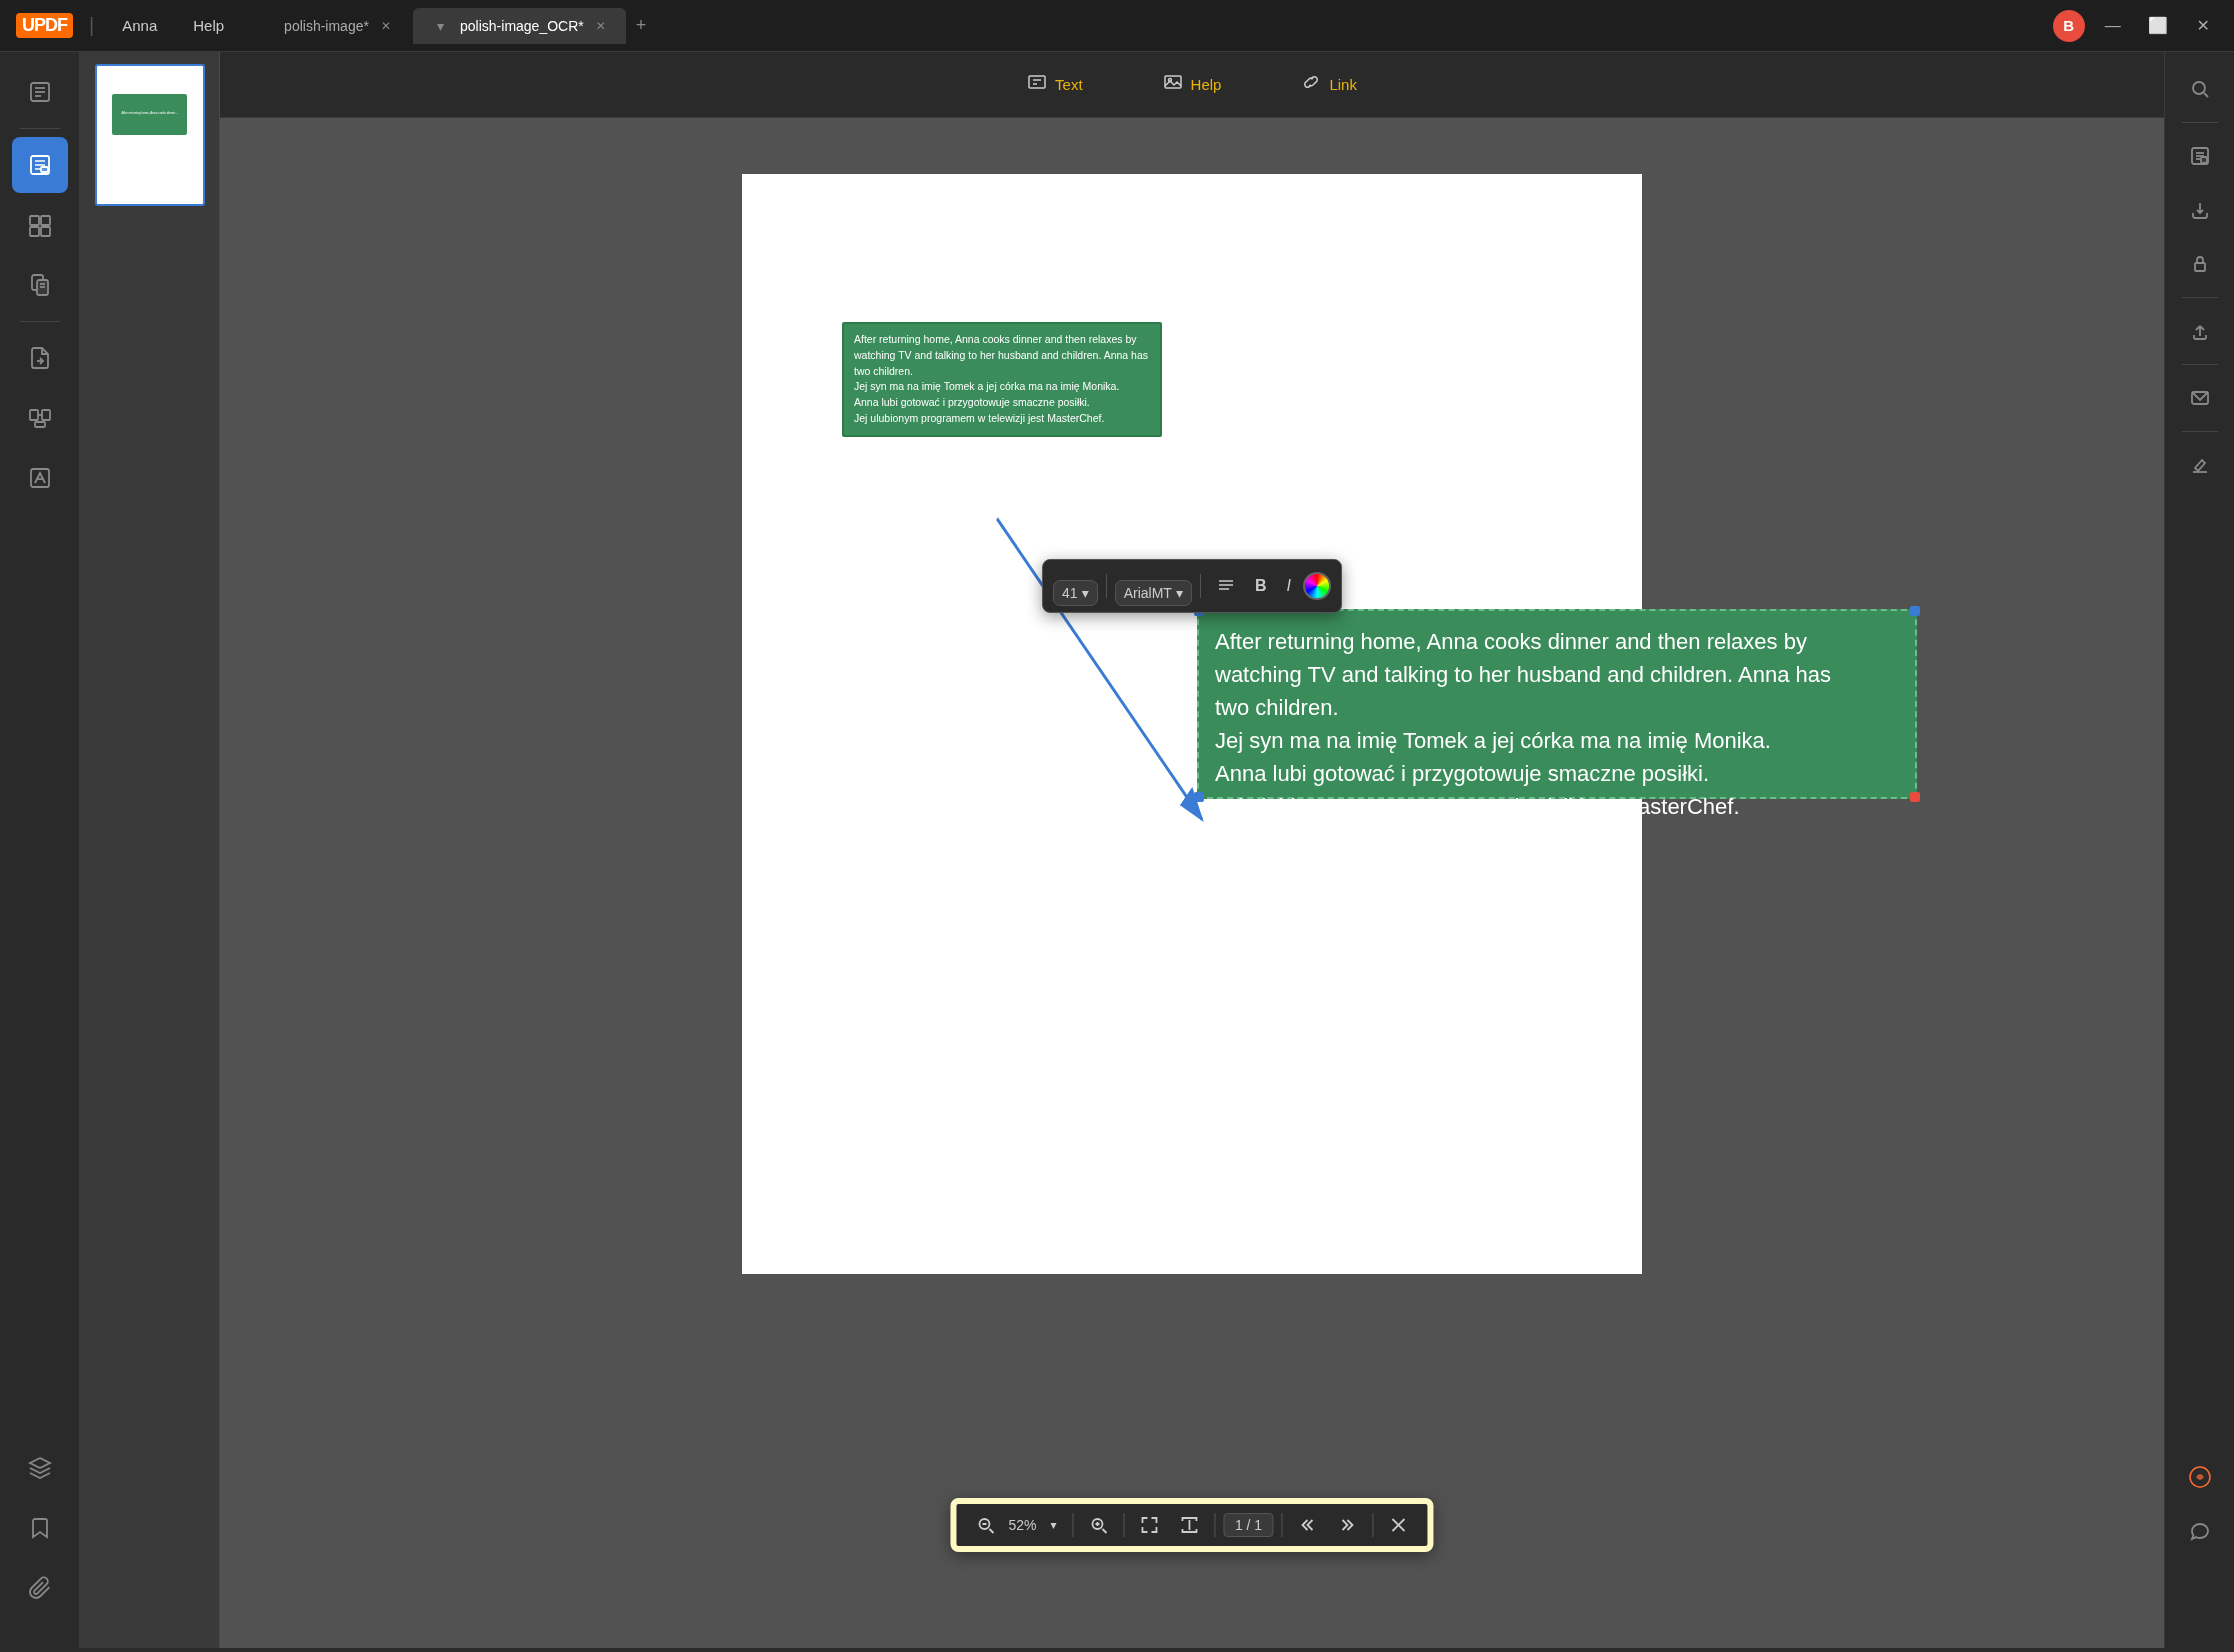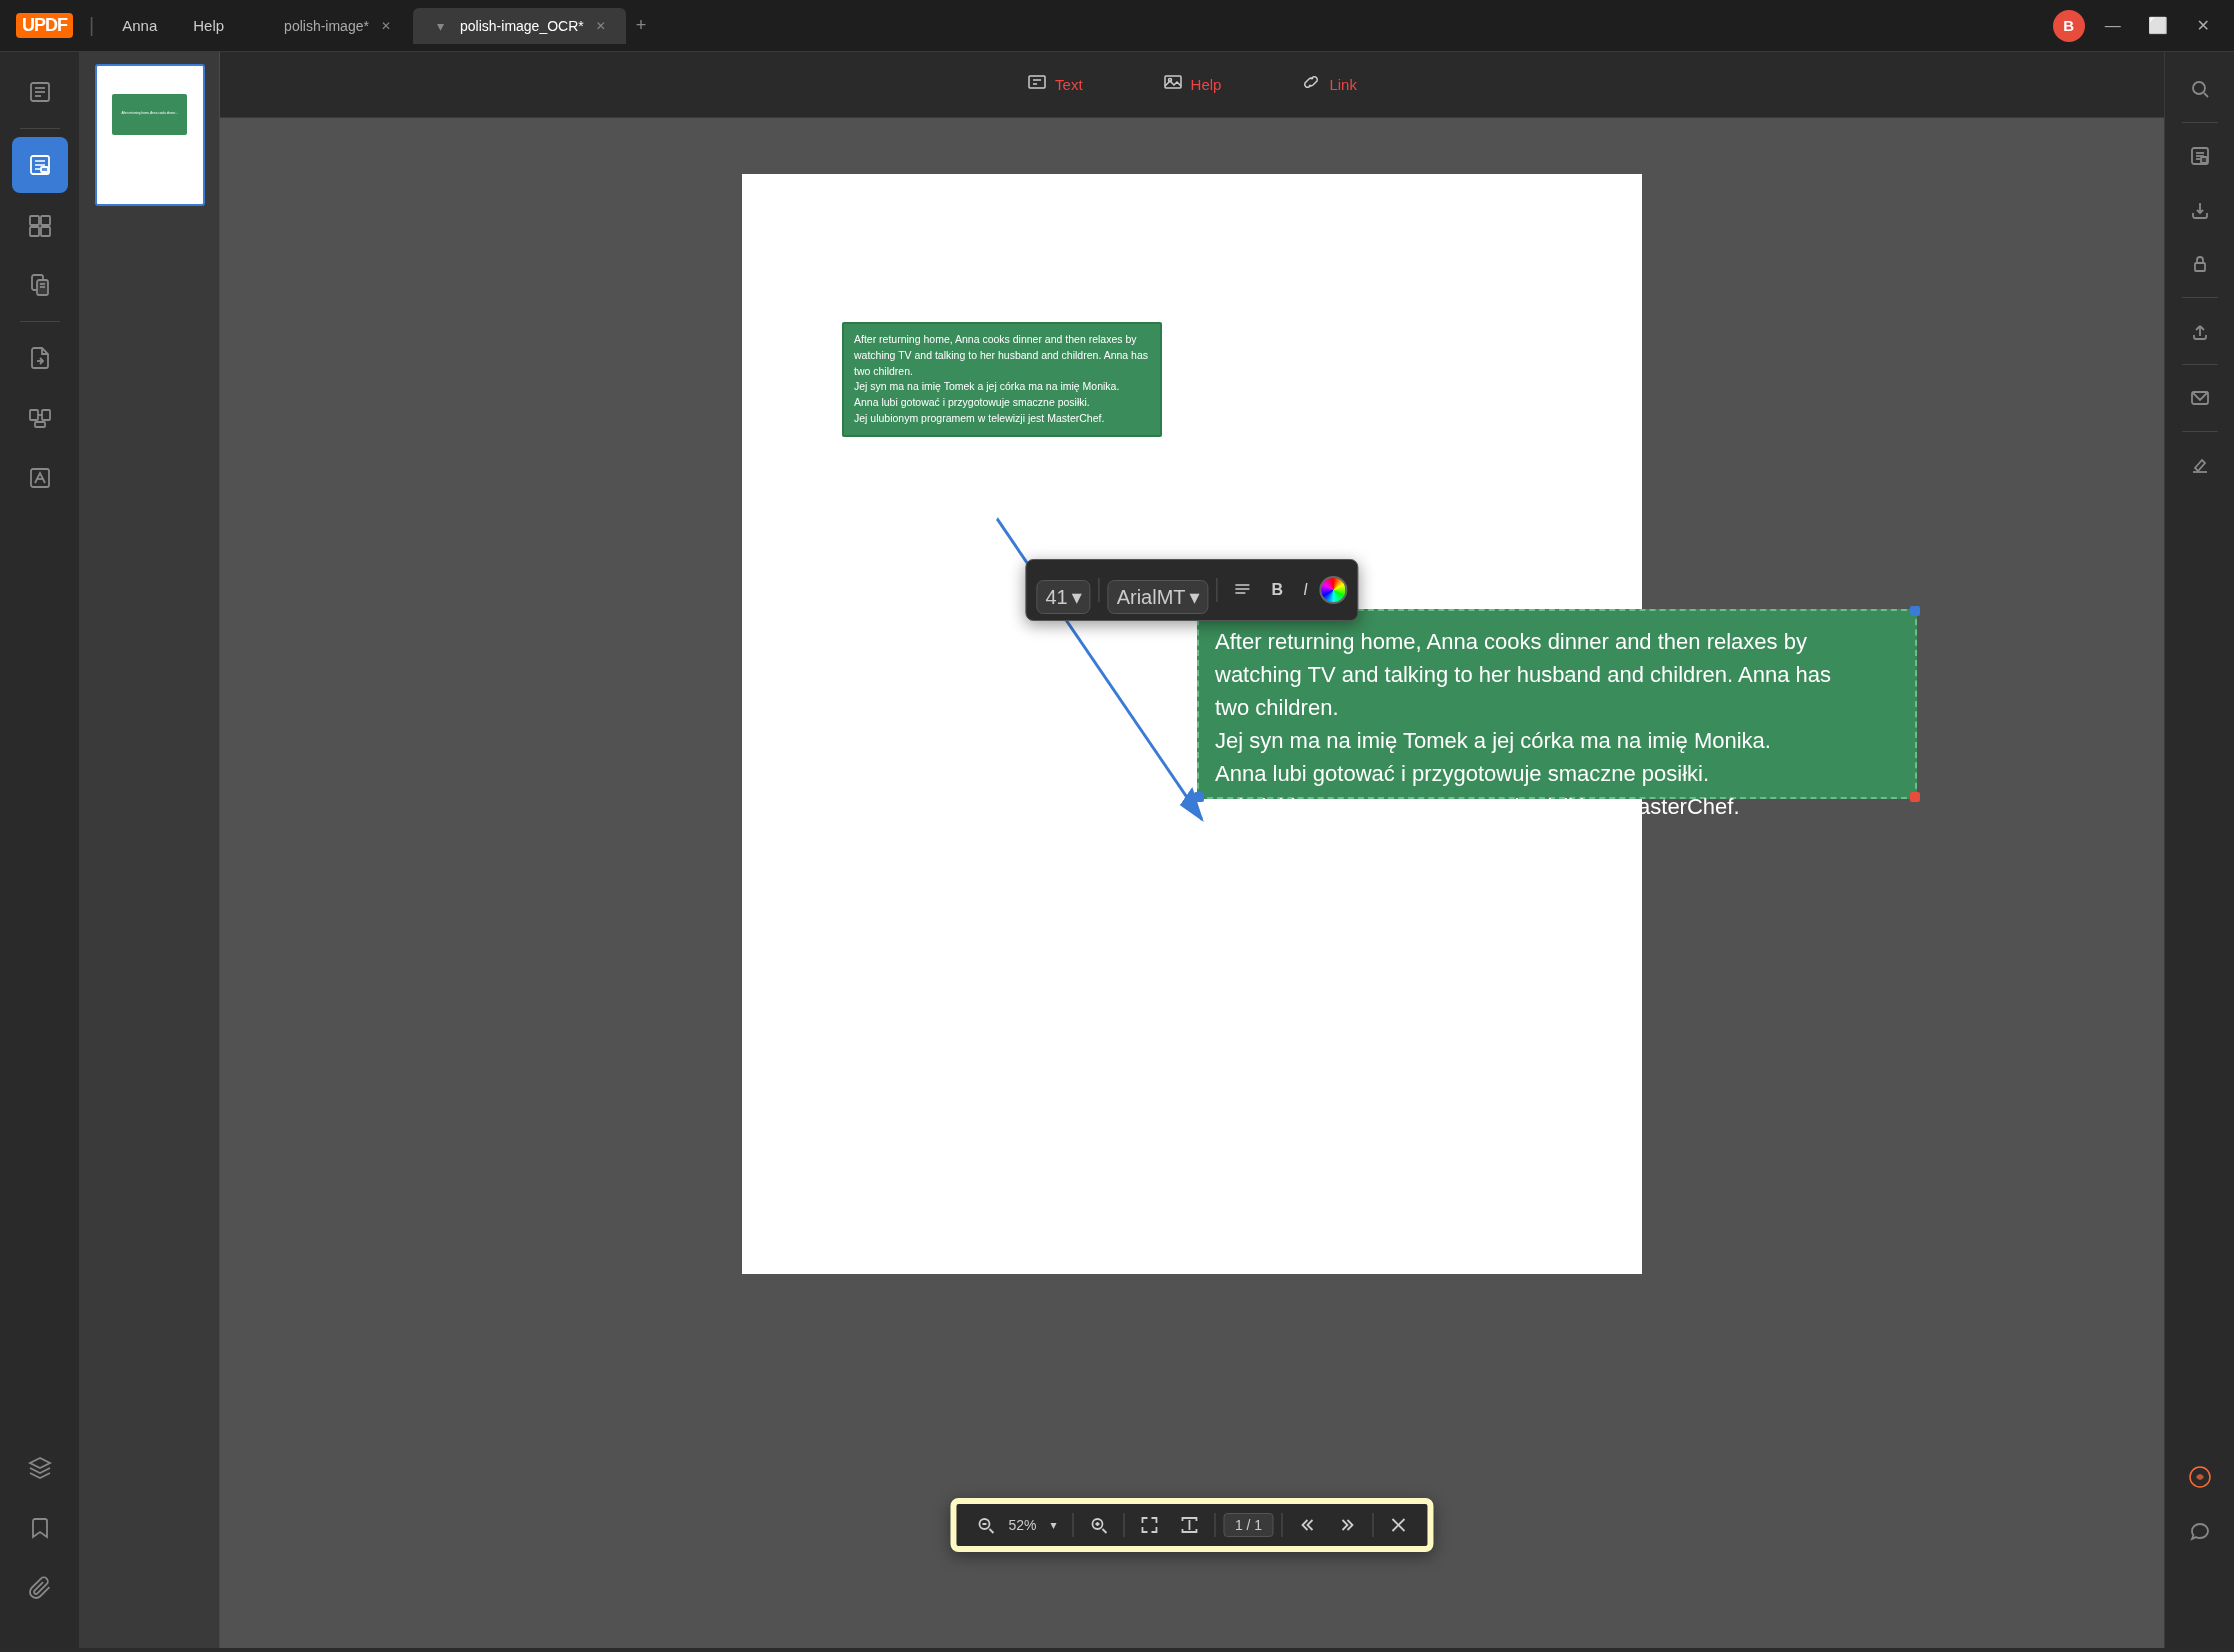--- a/index.html
+++ b/index.html
@@ -65,21 +65,21 @@
 
     
     .top-toolbar {
       display: flex; align-items: center; justify-content: center;
       gap: 40px; padding: 12px 20px;
       background: #2a2a2a; border-bottom: 1px solid #3a3a3a;
     }
     .toolbar-btn {
       display: flex; align-items: center; gap: 8px;
       padding: 8px 20px; border-radius: 6px;
-      cursor: pointer; color: #ef4444; font-size: 15px;
+      cursor: pointer; color: #eab308; font-size: 15px;
       background: transparent;
     }
     .toolbar-btn-icon { font-size: 18px; }
 
     
     .doc-canvas {
       flex: 1; overflow: auto; background: #525252;
       display: flex; justify-content: center;
       padding: 56px; position: relative;
     }
@@ -152,21 +152,21 @@
       display: flex; align-items: center; gap: 4px;
       background: #2a2a2a; border: 1px solid #555;
       border-radius: 8px; padding: 6px 10px;
       box-shadow: 0 4px 16px rgba(0,0,0,0.4);
       z-index: 10;
     }
     .ft-select {
       display: flex; align-items: center; gap: 4px;
       background: #3a3a3a; border: 1px solid #555;
       border-radius: 7px; padding: 4px 8px;
-      color: #ccc; font-size: 20px; cursor: pointer; margin-top: 14px;
+      color: #ccc; font-size: 14px; cursor: pointer; margin-top: 14px;
     }
     .ft-divider { width: 1px; height: 24px; background: #555; margin: 0 4px; }
     .ft-btn {
       padding: 4px 8px; border-radius: 4px;
       cursor: pointer; color: #ccc; font-size: 14px;
       display: flex; align-items: center; justify-content: center;
     }
     .ft-btn.bold { font-weight: bold; }
     .ft-btn.italic { font-style: italic; }
     .ft-color-circle {

